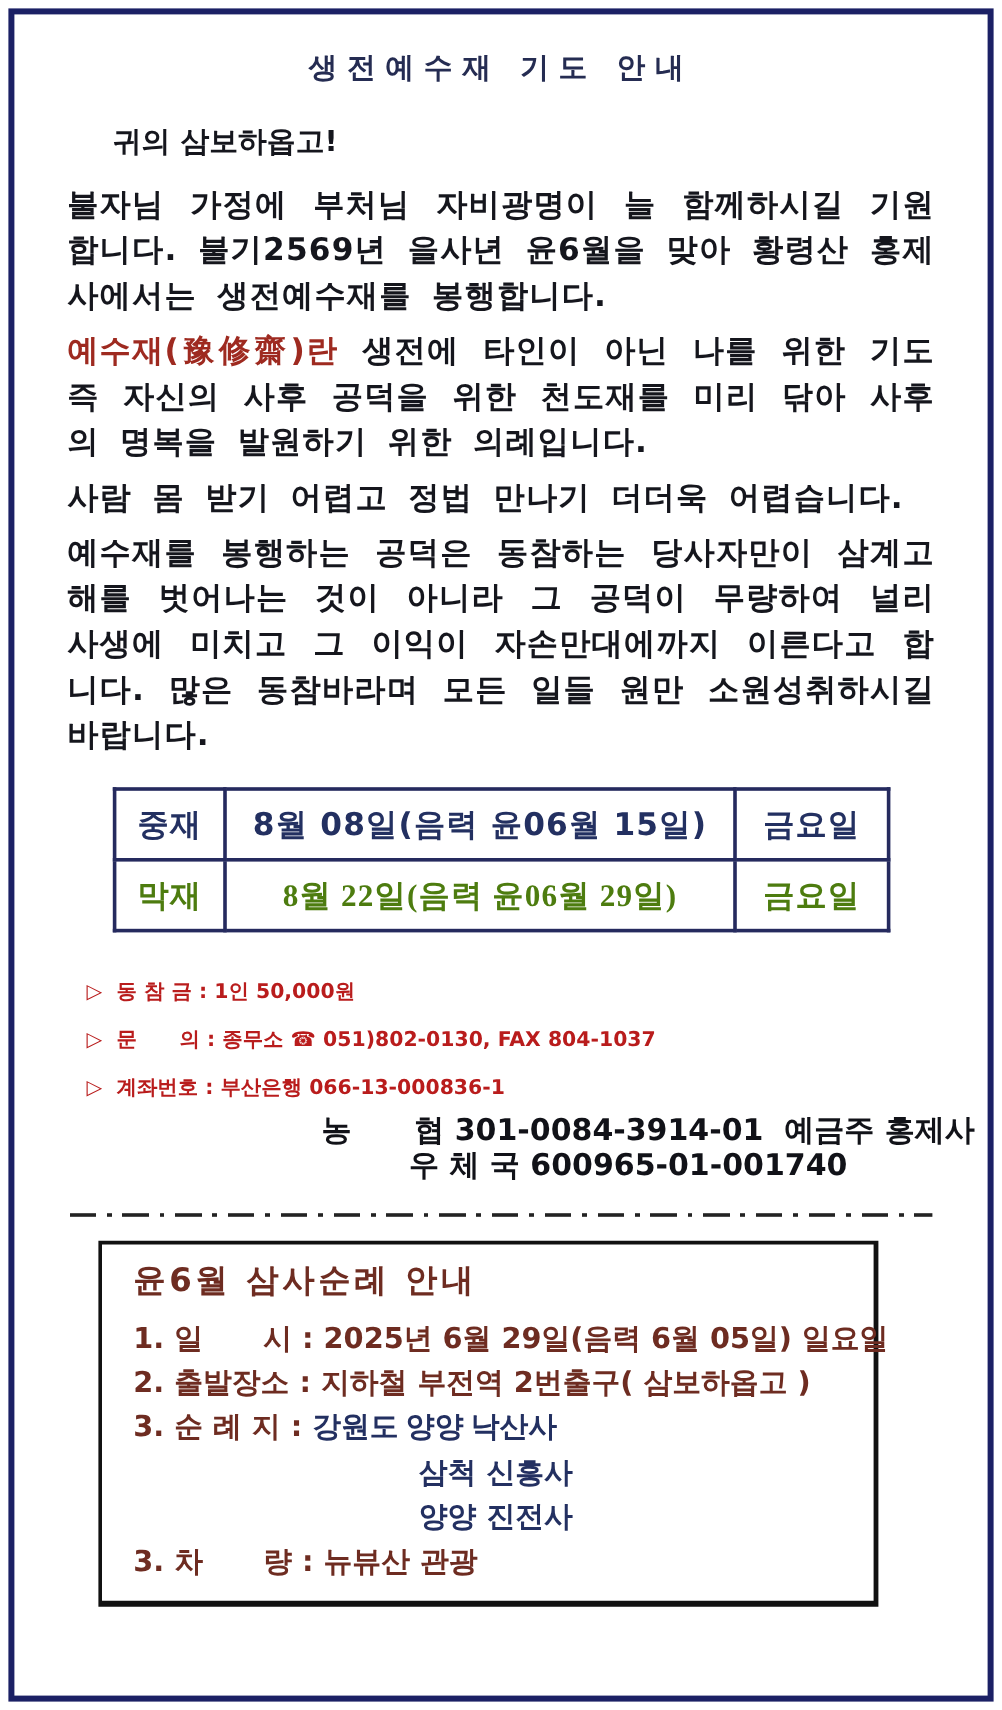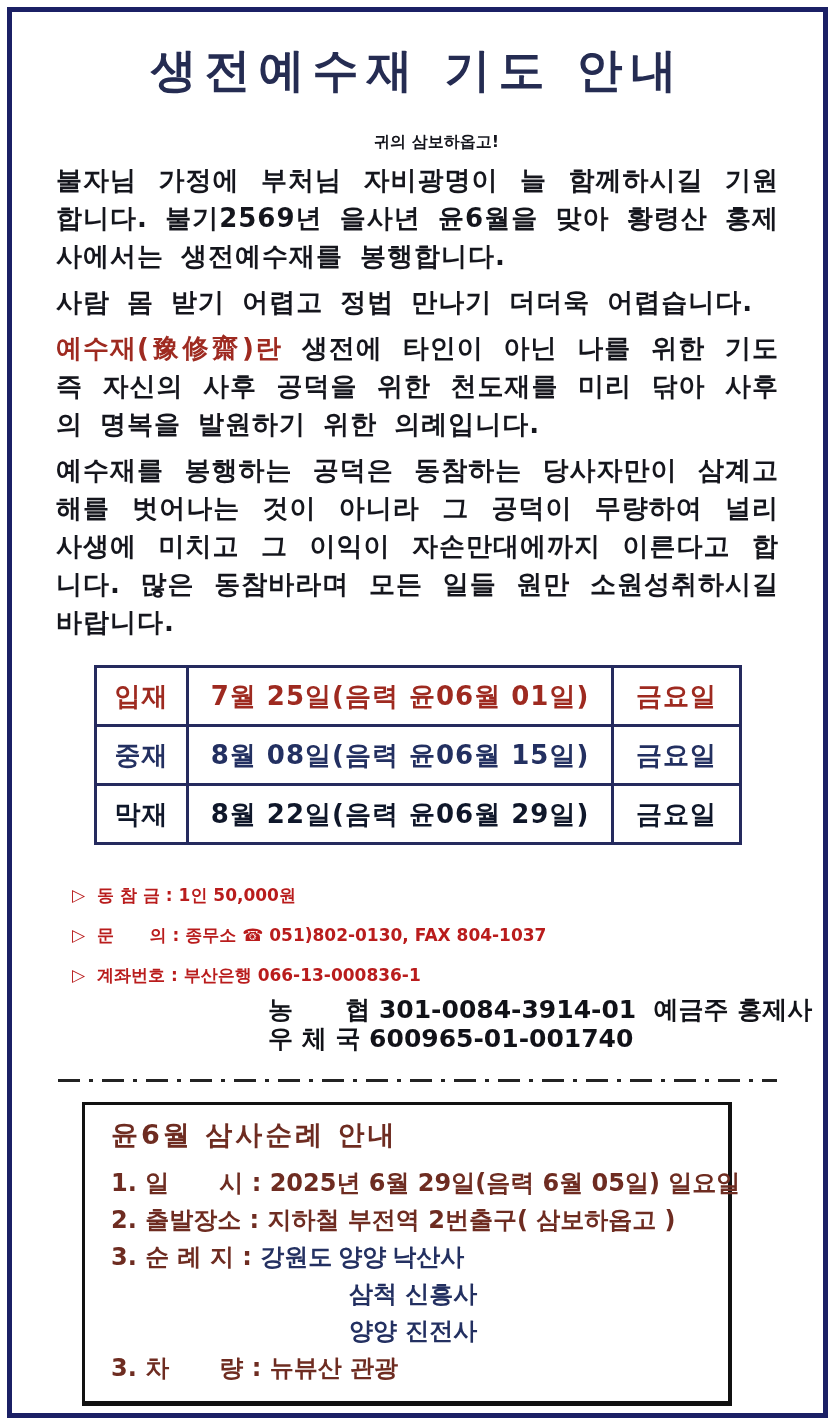--- a/index.html
+++ b/index.html
@@ -17,31 +17,30 @@
     border: 5px solid #1b2065;
     pointer-events: none;
   }
   .content {
     position: absolute; inset: 12px;
     padding: 28px 44px 0 44px;
   }
   h1.doc-title {
     margin: 0 0 30px 0;
     text-align: center;
-    font-size: 46px;
+    font-size: 24px;
     letter-spacing: 8px;
     color: #252c52;
   }
   p { margin: 0; }
   .greeting {
     padding-left: 38px;
-    font-size: 16px;
+    font-size: 24px;
     color: #15161d;
-    margin-bottom: 8px;
-    text-align: center;
+    margin-bottom: 18px;
   }
   .body-p {
     font-size: 26px;
     line-height: 38px;
     color: #15161d;
     text-align: justify;
     word-break: break-all;
     letter-spacing: 1px;
     word-spacing: 7px;
     margin-bottom: 8px;
@@ -72,20 +71,21 @@
     line-height: 40px;
     white-space: pre;
   }
   .detail-line .marker { margin-right: 12px; font-weight: normal; }
   .bank-line {
     font-size: 25px;
     color: #111218;
     line-height: 29px;
     white-space: pre;
     padding-left: 196px;
+    text-align: center;
   }
   .divider {
     height: 3px;
     margin: 26px 2px 20px 2px;
     background: repeating-linear-gradient(90deg,
       #232323 0 22px, transparent 22px 31px,
       #232323 31px 35px, transparent 35px 44px);
   }
   .pilgrimage-box {
     margin-left: 26px;
@@ -117,39 +117,34 @@
 <div class="page">
   <div class="page-border"></div>
   <div class="content">
 
     <h1 class="doc-title">생전예수재 기도 안내</h1>
 
     <p class="greeting">귀의 삼보하옵고!</p>
 
     <p class="body-p">불자님 가정에 부처님 자비광명이 늘 함께하시길 기원합니다. 불기2569년 을사년 윤6월을 맞아 황령산 홍제사에서는 생전예수재를 봉행합니다.</p>
 
+    <p class="body-p"><span class="red-lead">예수재(豫修齋)란</span><span> 생전에 타인이 아닌 나를 위한 기도 즉 자신의 사후 공덕을 위한 천도재를 미리 닦아 사후의 명복을 발원하기 위한 의례입니다.</span></p>
+
     <p class="body-p mt">사람 몸 받기 어렵고 정법 만나기 더더욱 어렵습니다.</p>
-
-    <p class="body-p"><span class="red-lead">예수재(豫修齋)란</span><span> 생전에 타인이 아닌 나를 위한 기도 즉 자신의 사후 공덕을 위한 천도재를 미리 닦아 사후의 명복을 발원하기 위한 의례입니다.</span></p>
 
     <p class="body-p mt">예수재를 봉행하는 공덕은 동참하는 당사자만이 삼계고해를 벗어나는 것이 아니라 그 공덕이 무량하여 널리 사생에 미치고 그 이익이 자손만대에까지 이른다고 합니다. 많은 동참바라며 모든 일들 원만 소원성취하시길 바랍니다.</p>
 
     <table class="schedule">
       <tbody>
-        <tr style="color: rgb(158, 42, 32);">
-          <td class="col-name">입재</td>
-          <td class="col-date">7월 25일(음력 윤06월 01일)</td>
-          <td class="col-day">금요일</td>
-        </tr>
         <tr style="color: rgb(35, 48, 97);">
           <td class="col-name">중재</td>
           <td class="col-date">8월 08일(음력 윤06월 15일)</td>
           <td class="col-day">금요일</td>
         </tr>
-        <tr style="color: #0f172a;">
+        <tr style="color: #4d7c0f; font-family: Liberation Serif, serif;">
           <td class="col-name">막재</td>
           <td class="col-date">8월 22일(음력 윤06월 29일)</td>
           <td class="col-day">금요일</td>
         </tr>
       </tbody>
     </table>
 
     <div class="details">
       <div class="detail-line"><span class="marker">▷</span><span>동 참 금 : </span><span>1인 50,000원</span></div>
       <div class="detail-line"><span class="marker">▷</span><span>문      의 : </span><span>종무소 ☎ 051)802-0130, FAX 804-1037</span></div>

